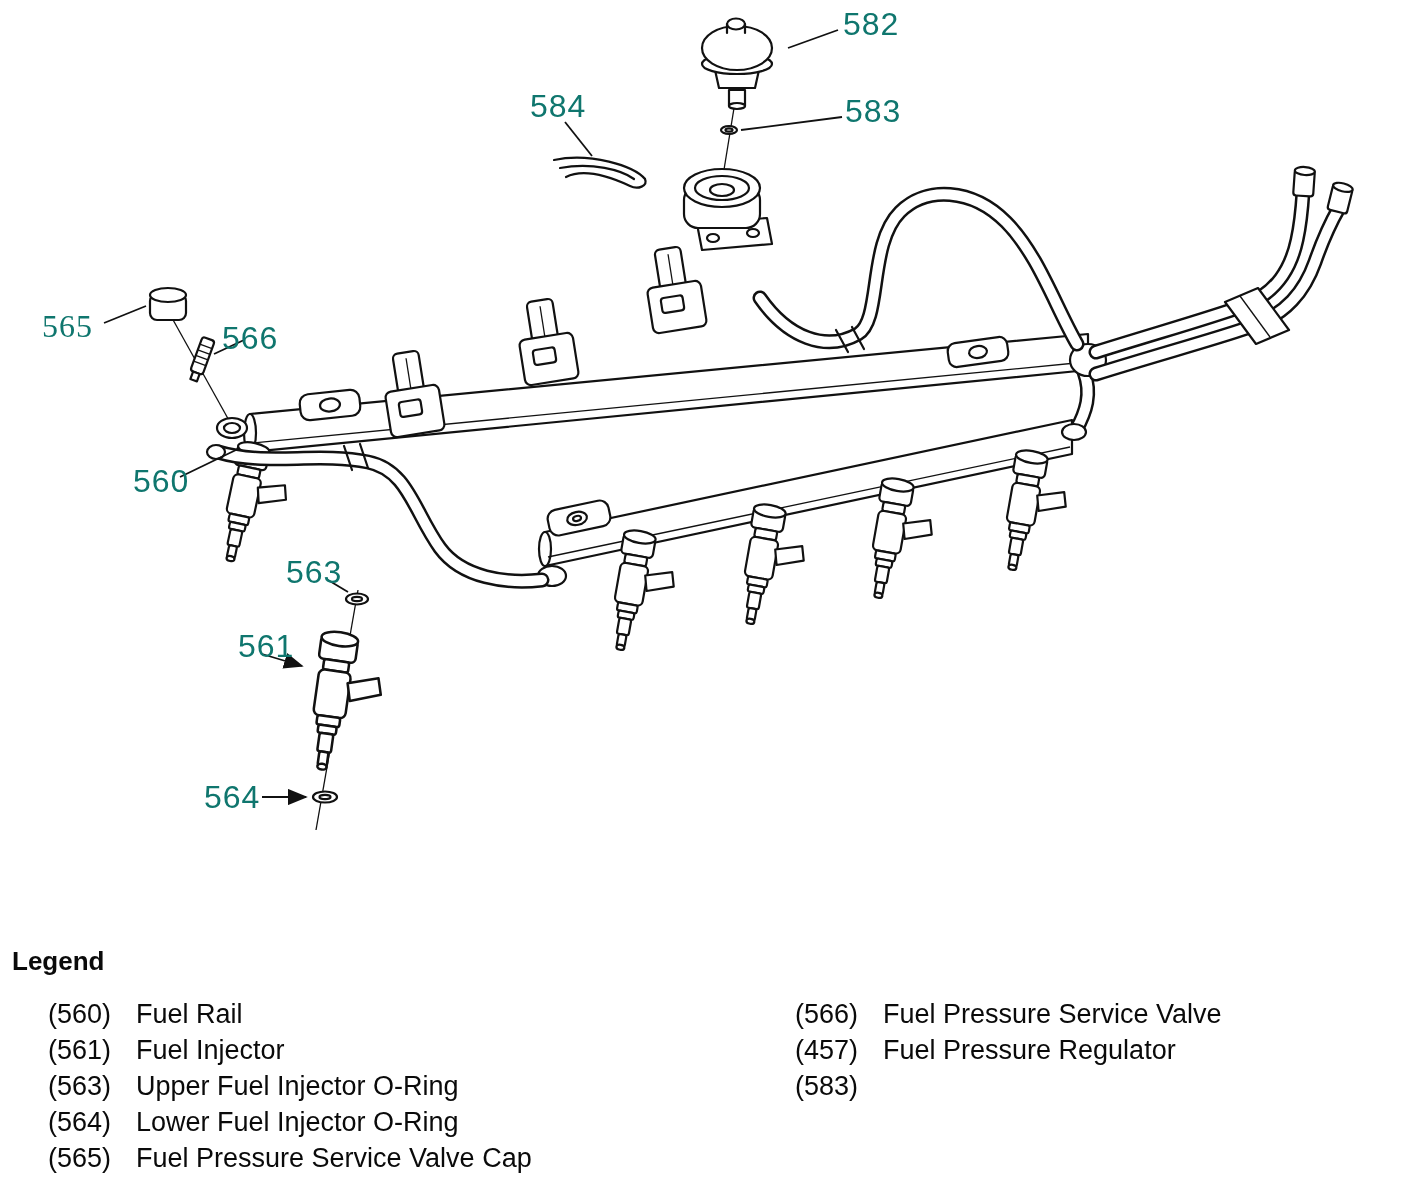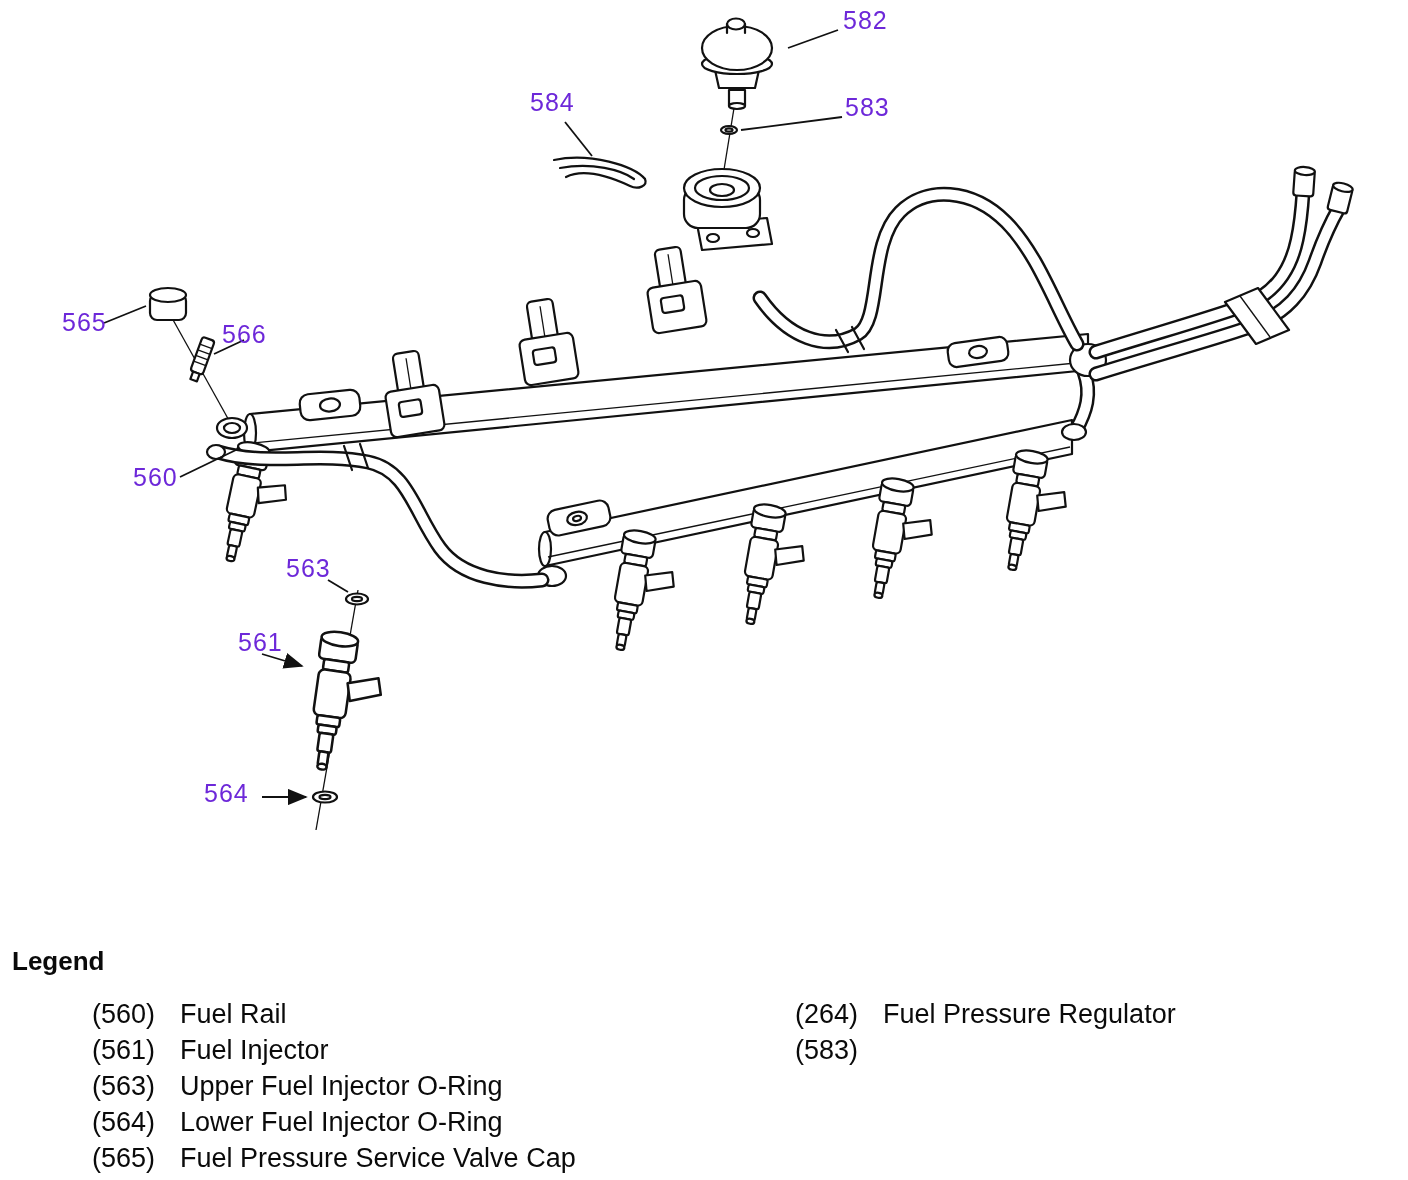--- a/index.html
+++ b/index.html
@@ -1,30 +1,30 @@
 <!DOCTYPE html>
 <html><head>
 <meta charset="utf-8">
 <style>
   html,body{margin:0;padding:0;background:#fff;}
   .page{position:relative;width:1408px;height:1180px;background:#fff;overflow:hidden;
         font-family:"Liberation Sans", sans-serif;color:#0a0a0a;}
   .art{position:absolute;left:0;top:0;}
-  .callout{position:absolute;font-size:25px;letter-spacing:1px;color:#6d28d9;}
+  .callout{position:absolute;font-size:32px;letter-spacing:1px;color:#0f766e;}
   
   svg .ln{stroke:#111;fill:none;stroke-width:2.2;stroke-linecap:round;stroke-linejoin:round;}
   svg .fw{fill:#fff;stroke:#111;stroke-width:2.2;stroke-linejoin:round;}
   svg .thin{stroke:#111;stroke-width:1.3;fill:none;}
   svg .tubeo{stroke:#111;stroke-width:15;fill:none;stroke-linecap:round;}
   svg .tubei{stroke:#fff;stroke-width:10;fill:none;stroke-linecap:round;}
   svg .leader{stroke:#111;stroke-width:1.8;fill:none;}
   
   .legend-title{position:absolute;left:12px;top:946px;font-size:26px;font-weight:bold;}
   .legend-col{position:absolute;top:996px;}
-  .legend-col-left{left:48px;margin-left:44px;}
+  .legend-col-left{left:48px;}
   .legend-col-right{left:795px;}
   .legend-row{height:36px;display:flex;align-items:center;font-size:27px;}
   .lnum{display:inline-block;width:88px;}
   .llabel{display:inline-block;}
 </style>
 </head>
 <body>
 
 <div class="page">
 
@@ -225,21 +225,21 @@
       <line class="leader" x1="180" y1="477" x2="238" y2="449"></line>
       <line class="leader" x1="328" y1="580" x2="348" y2="592"></line>
       <line class="leader" x1="262" y1="654" x2="302" y2="666" marker-end="url(#arr)"></line>
       <line class="leader" x1="262" y1="797" x2="306" y2="797" marker-end="url(#arr)"></line>
     </g>
   </svg>
 
   <div class="callout" style="left:843px;top:6px;">582</div>
   <div class="callout" style="left:530px;top:88px;">584</div>
   <div class="callout" style="left:845px;top:93px;">583</div>
-  <div class="callout" style="left:62px;top:308px;">565</div>
+  <div class="callout" style="left:42px;top:308px;font-family:Liberation Serif, serif;">565</div>
   <div class="callout" style="left:222px;top:320px;">566</div>
   <div class="callout" style="left:133px;top:463px;">560</div>
   <div class="callout" style="left:286px;top:554px;">563</div>
   <div class="callout" style="left:214px;top:628px;margin-left:24px;">561</div>
   <div class="callout" style="left:204px;top:779px;">564</div>
 
   <div>
     <div class="legend-title">Legend</div>
 
     <div class="legend-col legend-col-left">
@@ -260,21 +260,25 @@
         <span class="llabel">Lower Fuel Injector O-Ring</span>
       </div>
       <div class="legend-row">
         <span class="lnum">(565)</span>
         <span class="llabel">Fuel Pressure Service Valve Cap</span>
       </div>
     </div>
 
     <div class="legend-col legend-col-right">
       <div class="legend-row">
-        <span class="lnum">(264)</span>
+        <span class="lnum">(566)</span>
+        <span class="llabel">Fuel Pressure Service Valve</span>
+      </div>
+      <div class="legend-row">
+        <span class="lnum">(457)</span>
         <span class="llabel">Fuel Pressure Regulator</span>
       </div>
       <div class="legend-row">
         <span class="lnum">(583)</span>
       </div>
     </div>
   </div>
 
 </div>
 

